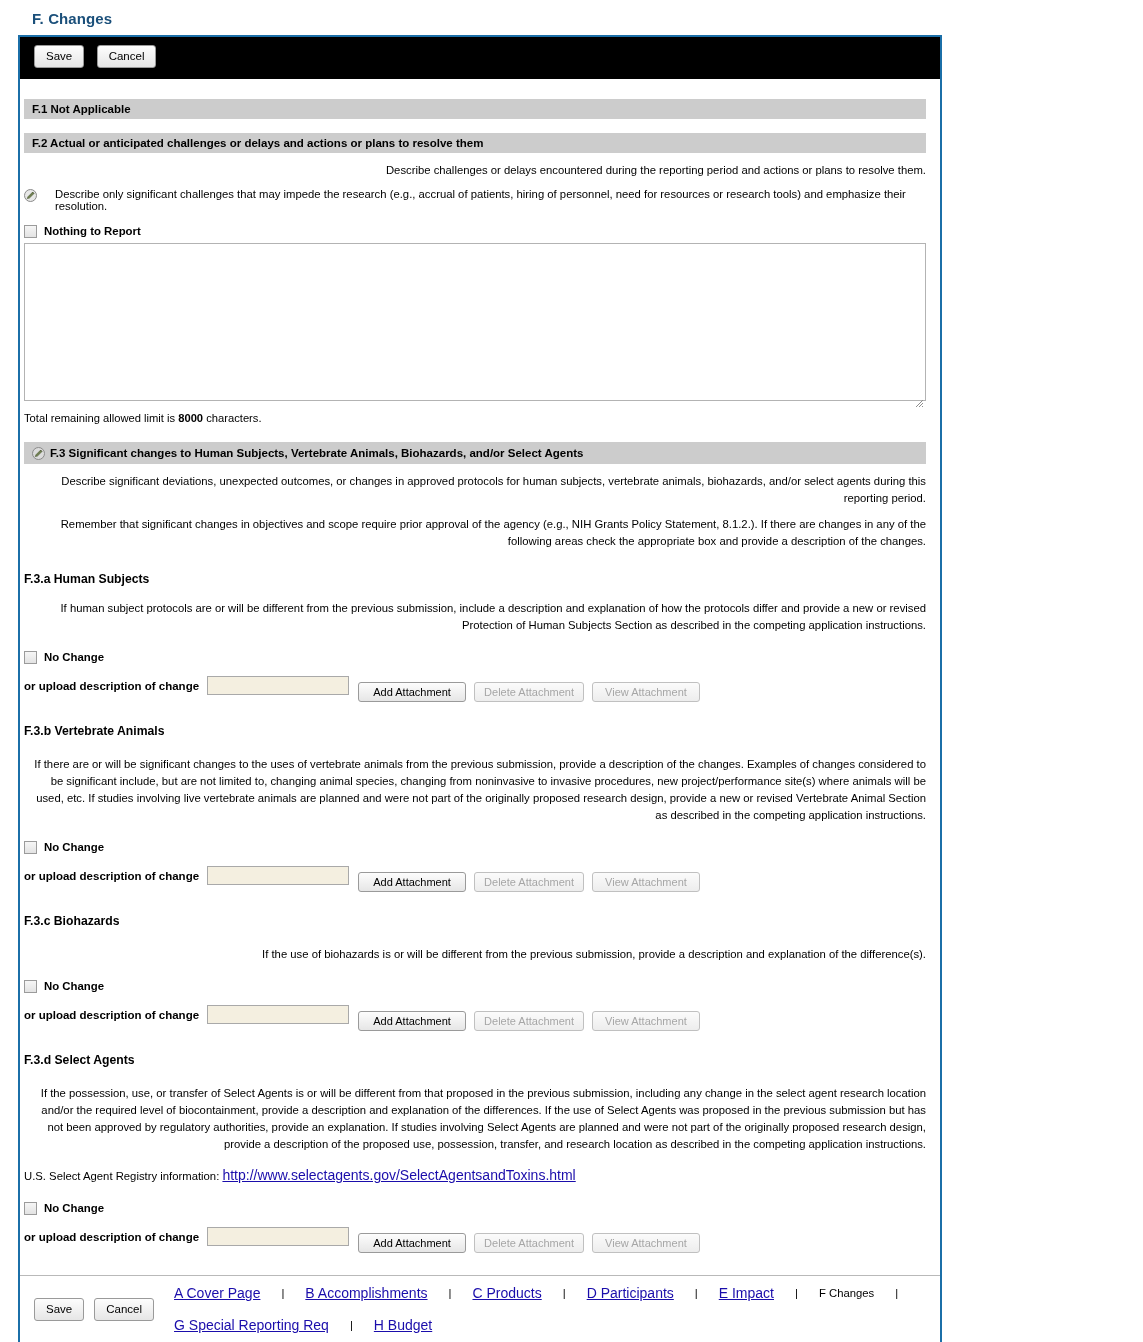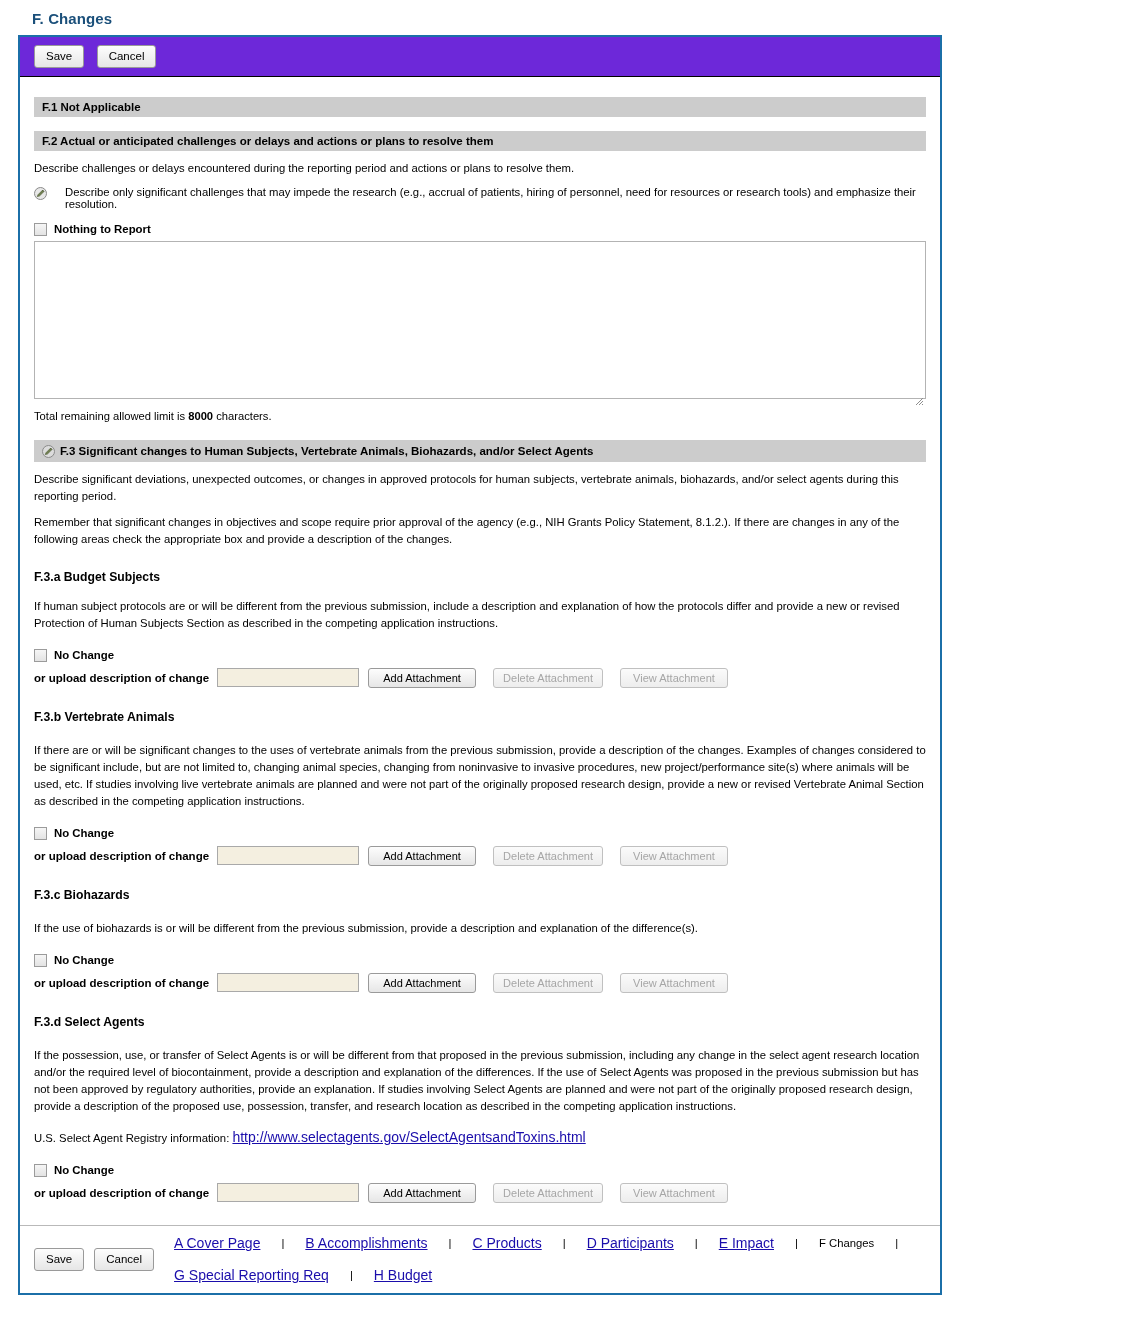--- a/index.html
+++ b/index.html
@@ -24,62 +24,63 @@
     letter-spacing: 0.1px;
   }
   .form-frame {
     margin: 0 12px 0 18px;
     border: 2px solid #1b6fa8;
     background: #fff;
     padding: 0;
   }
   .toolbar-top {
     padding: 8px 0 8px 14px;
-    border-bottom: 1px solid #000000;
-    background: #6d28d9;
+    border-bottom: 3px solid #000000;
+    background: #000000;
   }
   .btn {
     font-family: "Liberation Sans", sans-serif;
     font-size: 11.5px;
     color: #000;
     background: linear-gradient(#fdfdfd, #e6e6e6);
     border: 1px solid #9a9a9a;
     border-radius: 3px;
     padding: 3px 11px;
     cursor: pointer;
     line-height: 1.3;
   }
   .btn.small { padding: 2px 9px; font-size: 11px; }
   .btn.disabled {
     color: #a6a6a6;
     background: linear-gradient(#fbfbfb, #ededed);
     border-color: #c0c0c0;
     cursor: default;
   }
-  .body-pad { padding: 10px 14px 0 14px; }
+  .body-pad { padding: 10px 14px 0 4px; }
   .section-bar {
     background: #cccccc;
     font-size: 11.5px;
     font-weight: bold;
     padding: 4px 6px 4px 8px;
     margin: 0 0 0 0;
     color: #000;
     display: flex;
     align-items: center;
     gap: 5px;
   }
   .gap-10 { height: 10px; }
   .gap-14 { height: 14px; }
   .gap-18 { height: 18px; }
   .gap-6 { height: 6px; }
   .para {
     font-size: 11.3px;
     line-height: 1.5;
     margin: 9px 0 0 0;
     color: #000;
+    text-align: right;
   }
   .row-inline {
     display: flex;
     align-items: flex-start;
     gap: 18px;
     margin-top: 9px;
     font-size: 11.3px;
   }
   .pencil-icon {
     width: 13px; height: 13px;
@@ -156,21 +157,21 @@
     font-size: 11.5px;
     margin-right: 8px;
   }
   .file-field {
     width: 142px;
     height: 19px;
     border: 1px solid #a9a9a9;
     background: #f4efe0;
     margin-right: 9px;
   }
-  .attach-btns { display: flex; gap: 17px; }
+  .attach-btns { display: flex; gap: 8px; margin-top: 12px; }
   .attach-btns .btn { min-width: 108px; text-align: center; }
   .link {
     color: #1a0dab;
     text-decoration: underline;
     font-size: 14px;
     cursor: pointer;
   }
   .footer {
     border-top: 1px solid #b9b9b9;
     margin-top: 16px;
@@ -263,21 +264,21 @@
             <path d="M3.2 9.6 L4 7.7 L8.6 3.1 L10 4.5 L5.4 9.1 Z" fill="#6f7f4f" stroke="#4e5a36" stroke-width="0.6"></path>
             <path d="M8.6 3.1 L10 4.5" stroke="#3c4529" stroke-width="0.7"></path>
           </svg>
         </span>
         <span>F.3 Significant changes to Human Subjects, Vertebrate Animals, Biohazards, and/or Select Agents</span>
       </div>
 
       <div class="para">Describe significant deviations, unexpected outcomes, or changes in approved protocols for human subjects, vertebrate animals, biohazards, and/or select agents during this reporting period.</div>
       <div class="para">Remember that significant changes in objectives and scope require prior approval of the agency (e.g., NIH Grants Policy Statement, 8.1.2.). If there are changes in any of the following areas check the appropriate box and provide a description of the changes.</div>
 
-      <div class="sub-head">F.3.a Budget Subjects</div>
+      <div class="sub-head">F.3.a Human Subjects</div>
       <div class="para" style="margin-top:14px;">If human subject protocols are or will be different from the previous submission, include a description and explanation of how the protocols differ and provide a new or revised Protection of Human Subjects Section as described in the competing application instructions.</div>
       <div class="chk-row" style="margin-top:16px;">
         <span class="chk"></span>
         <span class="chk-label">No Change</span>
       </div>
       <div class="upload-row">
         <span class="upload-label">or upload description of change</span>
         <span class="file-field"></span>
         <span class="attach-btns">
           <button class="btn small">Add Attachment</button>

